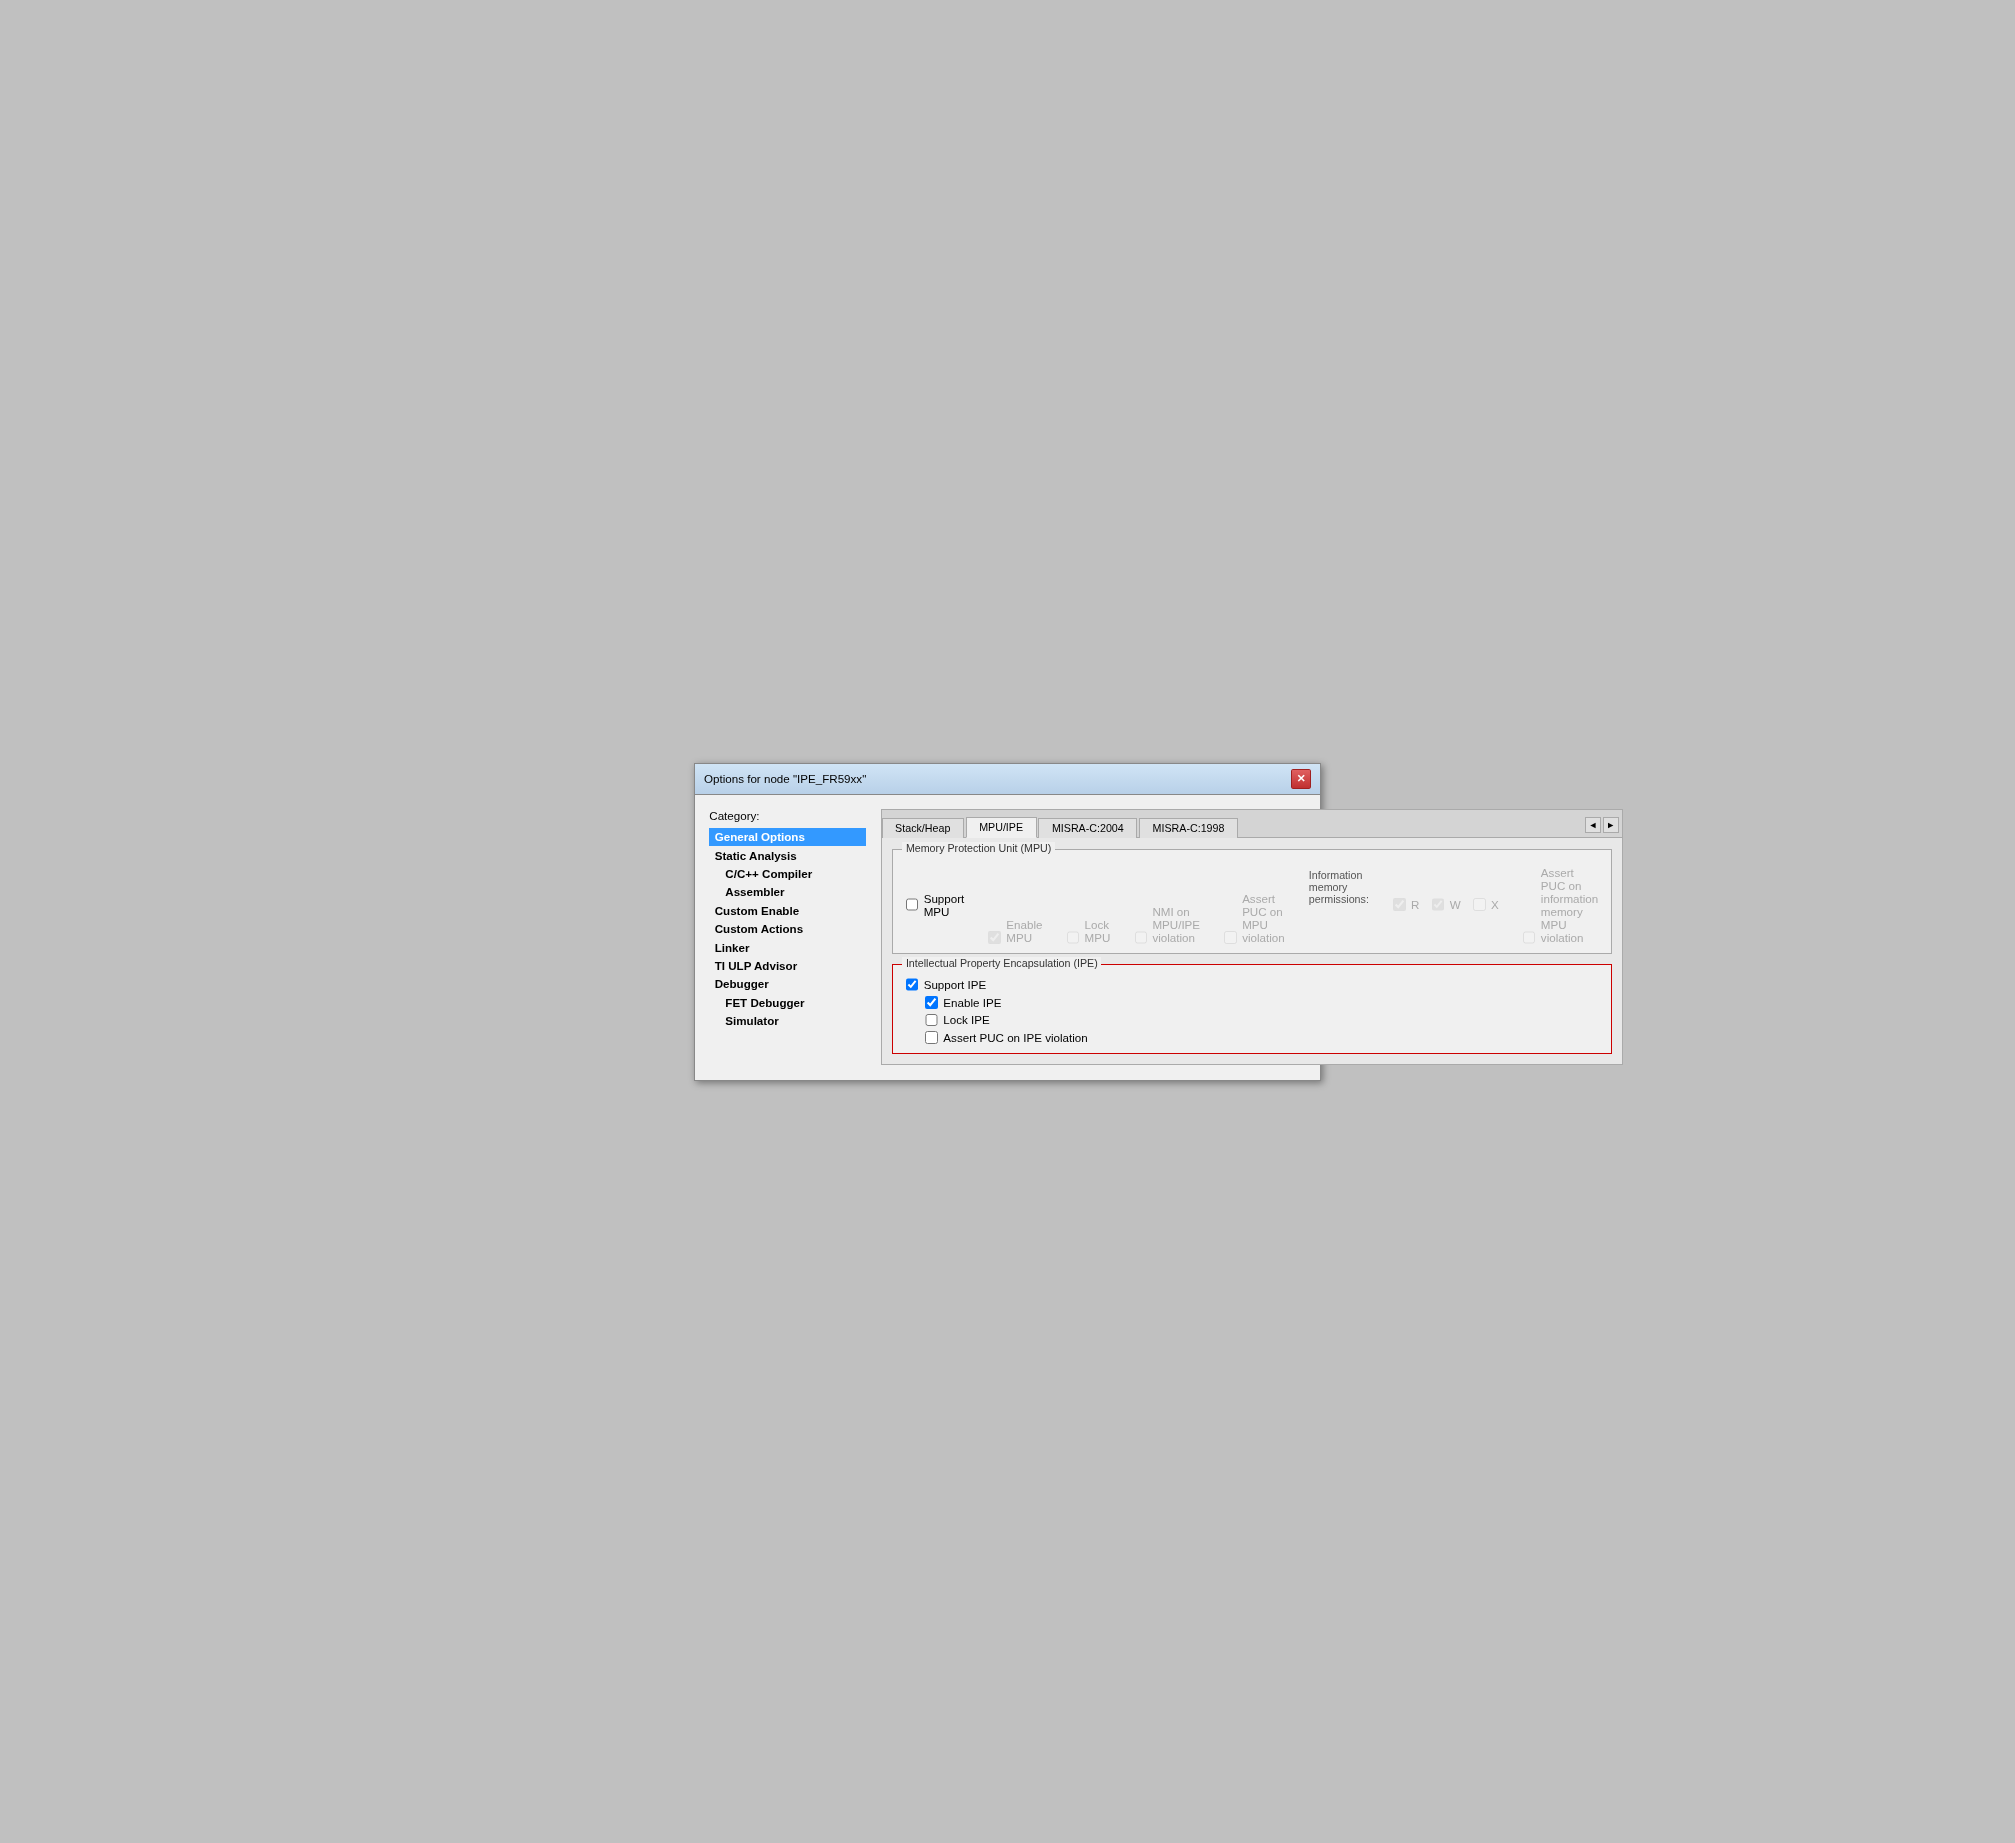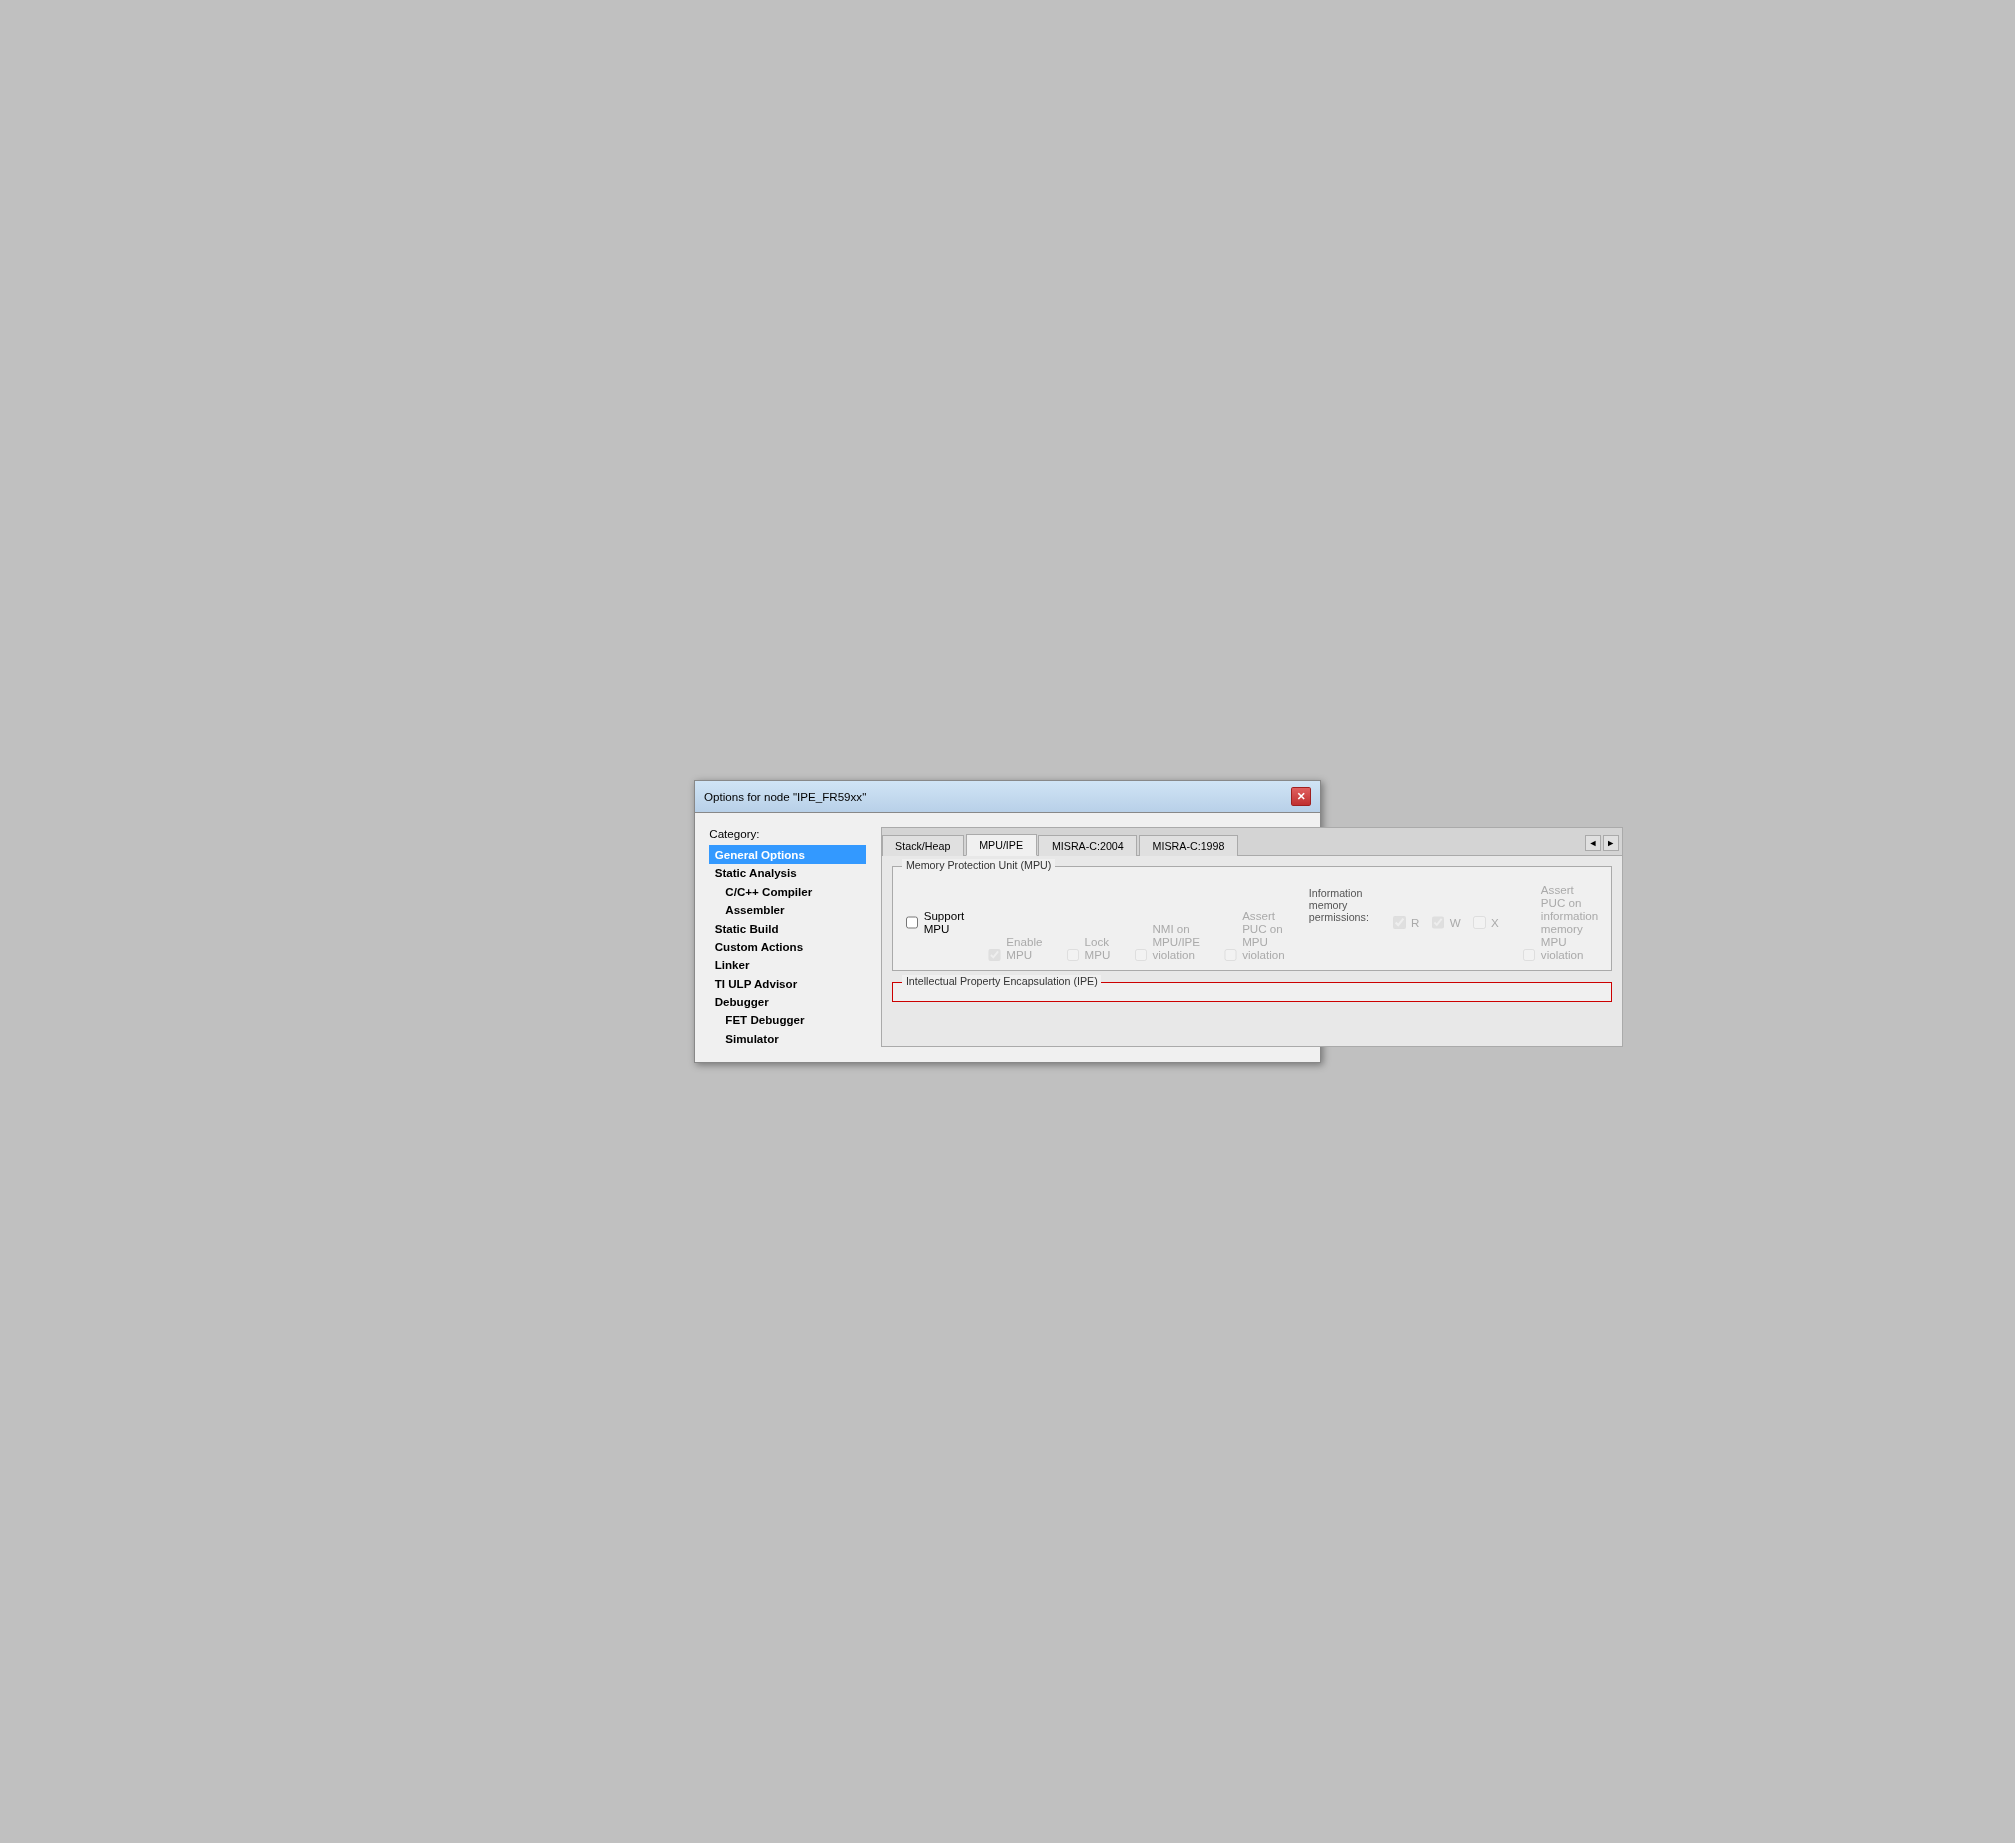--- a/index.html
+++ b/index.html
@@ -236,21 +236,21 @@
   </div>
 
   <div class="dialog-body">
 
     <div class="sidebar">
       <div class="category-label">Category:</div>
       <div class="sidebar-item selected">General Options</div>
       <div class="sidebar-item">Static Analysis</div>
       <div class="sidebar-item sub">C/C++ Compiler</div>
       <div class="sidebar-item sub">Assembler</div>
-      <div class="sidebar-item">Static Build</div>
+      <div class="sidebar-item">Custom Enable</div>
       <div class="sidebar-item">Custom Actions</div>
       <div class="sidebar-item">Linker</div>
       <div class="sidebar-item">TI ULP Advisor</div>
       <div class="sidebar-item">Debugger</div>
       <div class="sidebar-item sub">FET Debugger</div>
       <div class="sidebar-item sub">Simulator</div>
     </div>
 
     <div class="main-panel">
 
@@ -307,19 +307,37 @@
             </div>
             <div class="checkbox-row sub disabled">
               <input type="checkbox" disabled="" style="">
               <label>Assert PUC on information memory MPU violation</label>
             </div>
           </div>
         </div>
 
         <div class="ipe-group">
           <span class="ipe-group-title">Intellectual Property Encapsulation (IPE)</span>
+          <div class="ipe-group-inner">
+            <div class="checkbox-row">
+              <input type="checkbox" checked="" style="">
+              <label>Support IPE</label>
+            </div>
+            <div class="checkbox-row sub">
+              <input type="checkbox" checked="" style="">
+              <label>Enable IPE</label>
+            </div>
+            <div class="checkbox-row sub">
+              <input type="checkbox" style="">
+              <label>Lock IPE</label>
+            </div>
+            <div class="checkbox-row sub">
+              <input type="checkbox" style="">
+              <label>Assert PUC on IPE violation</label>
+            </div>
+          </div>
         </div>
       </div>
     </div>
   </div>
 
 </div>
 
 
 </body></html>

